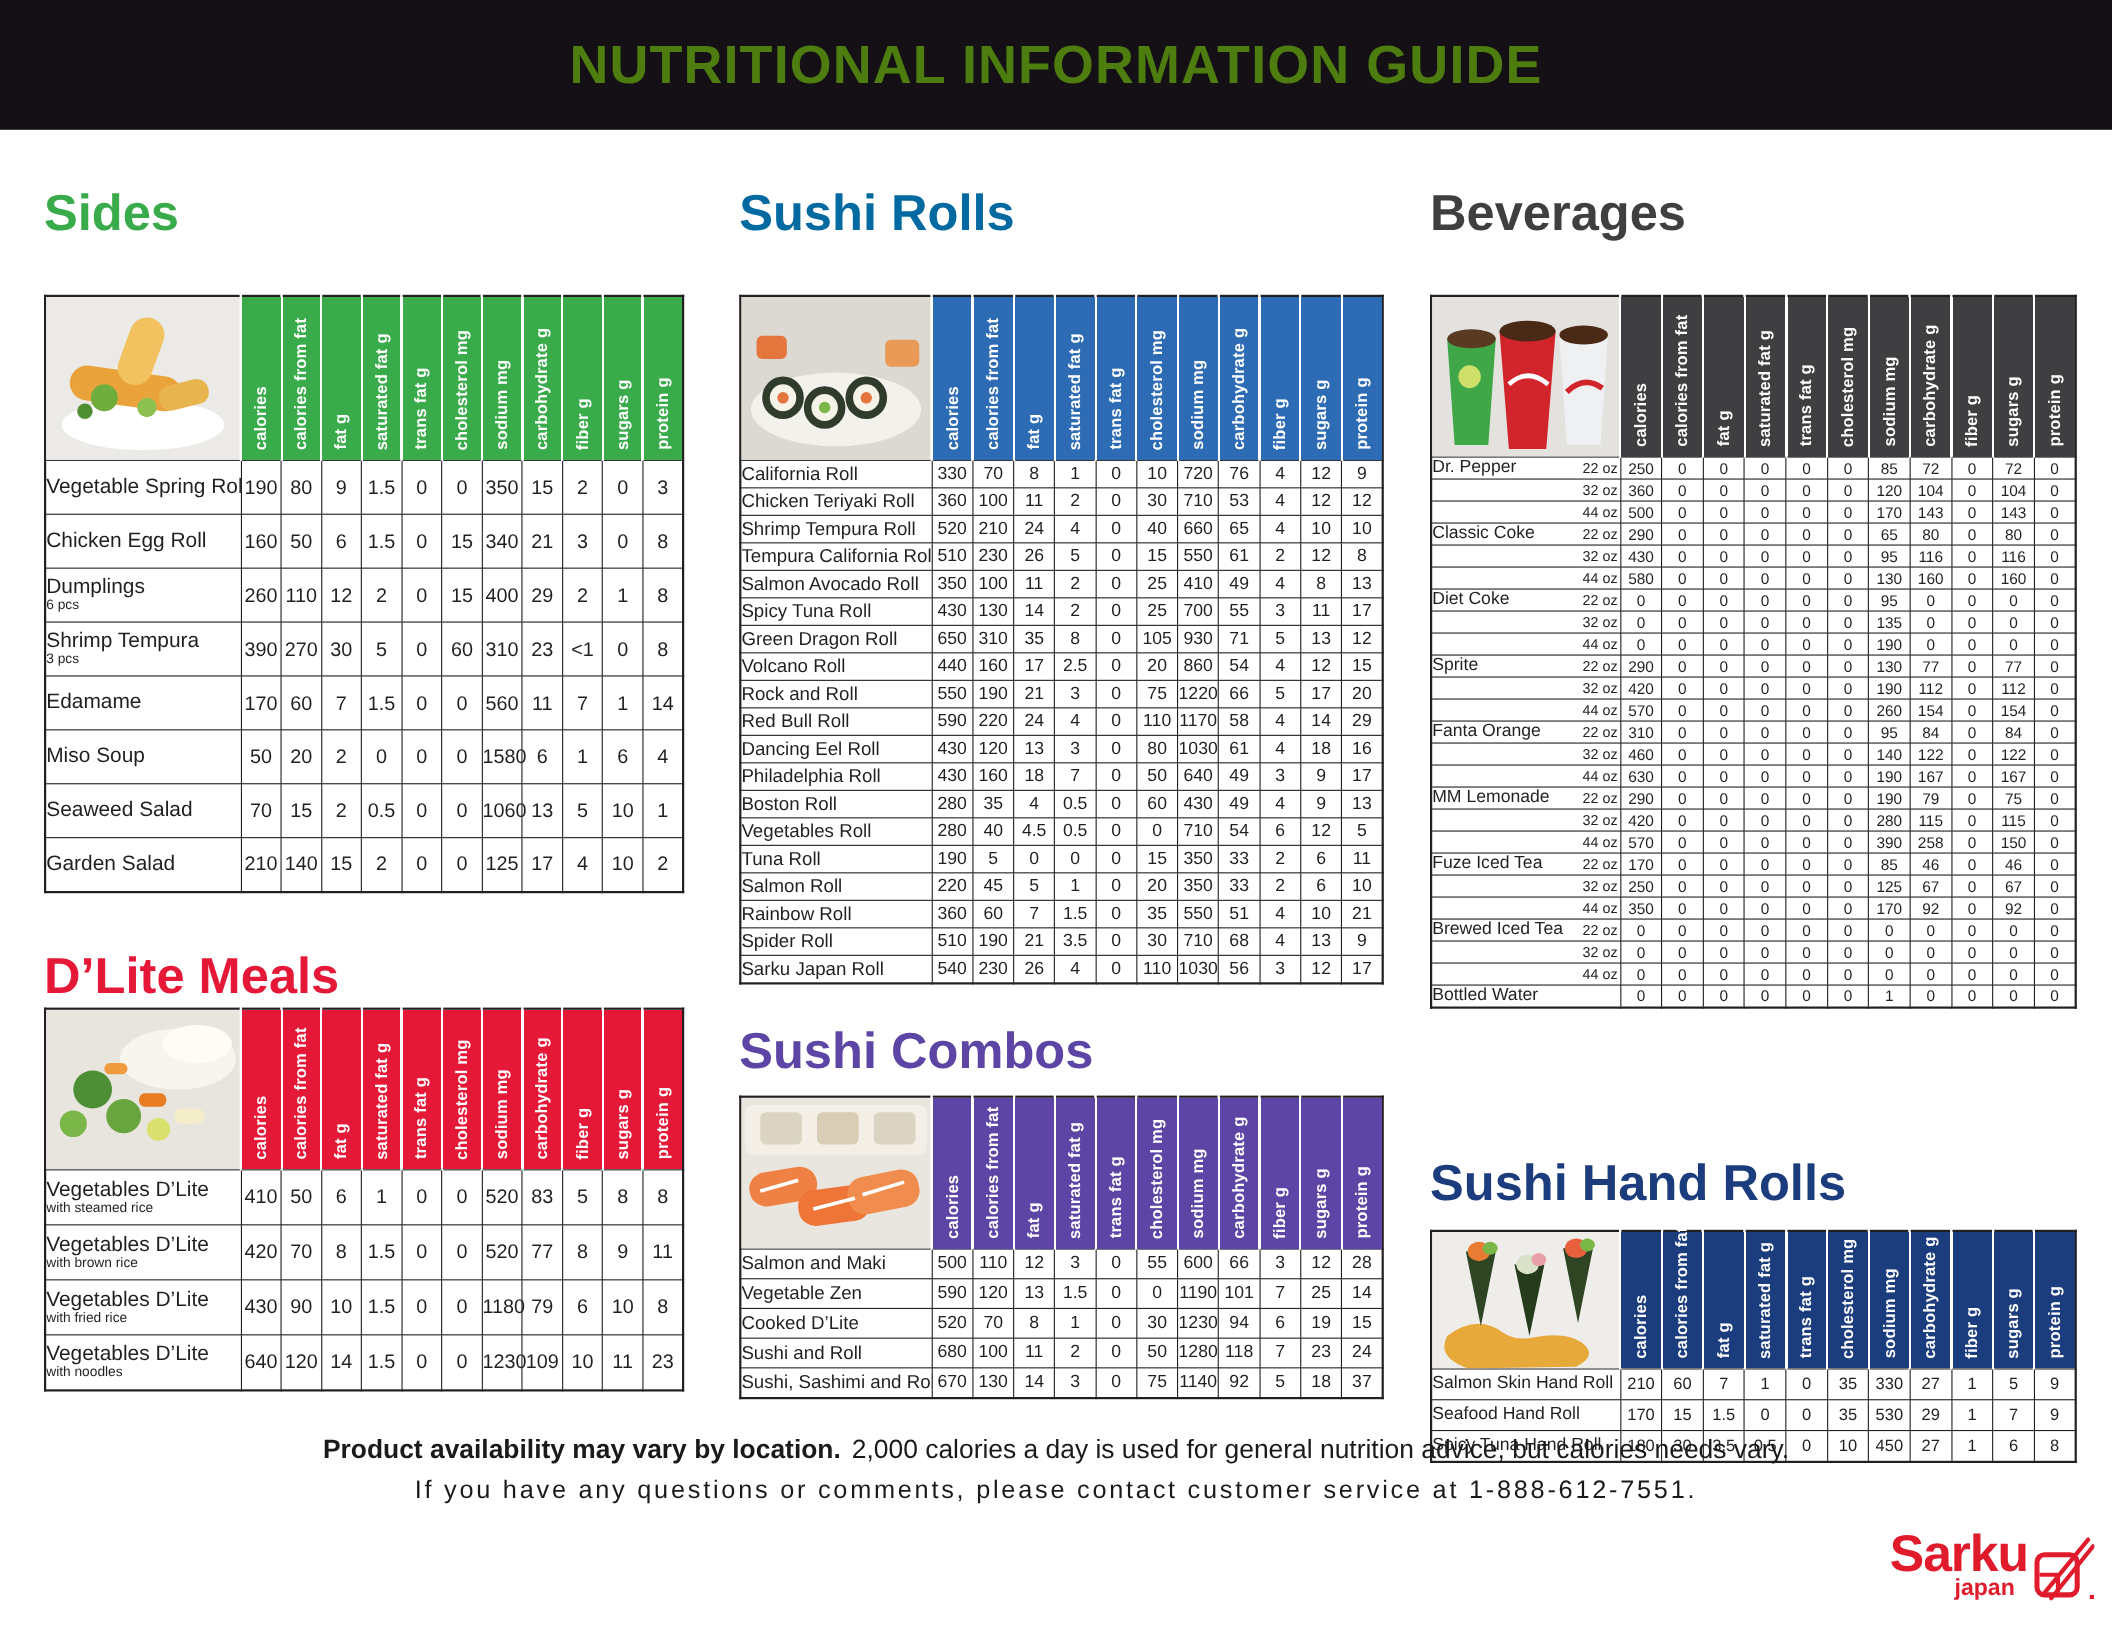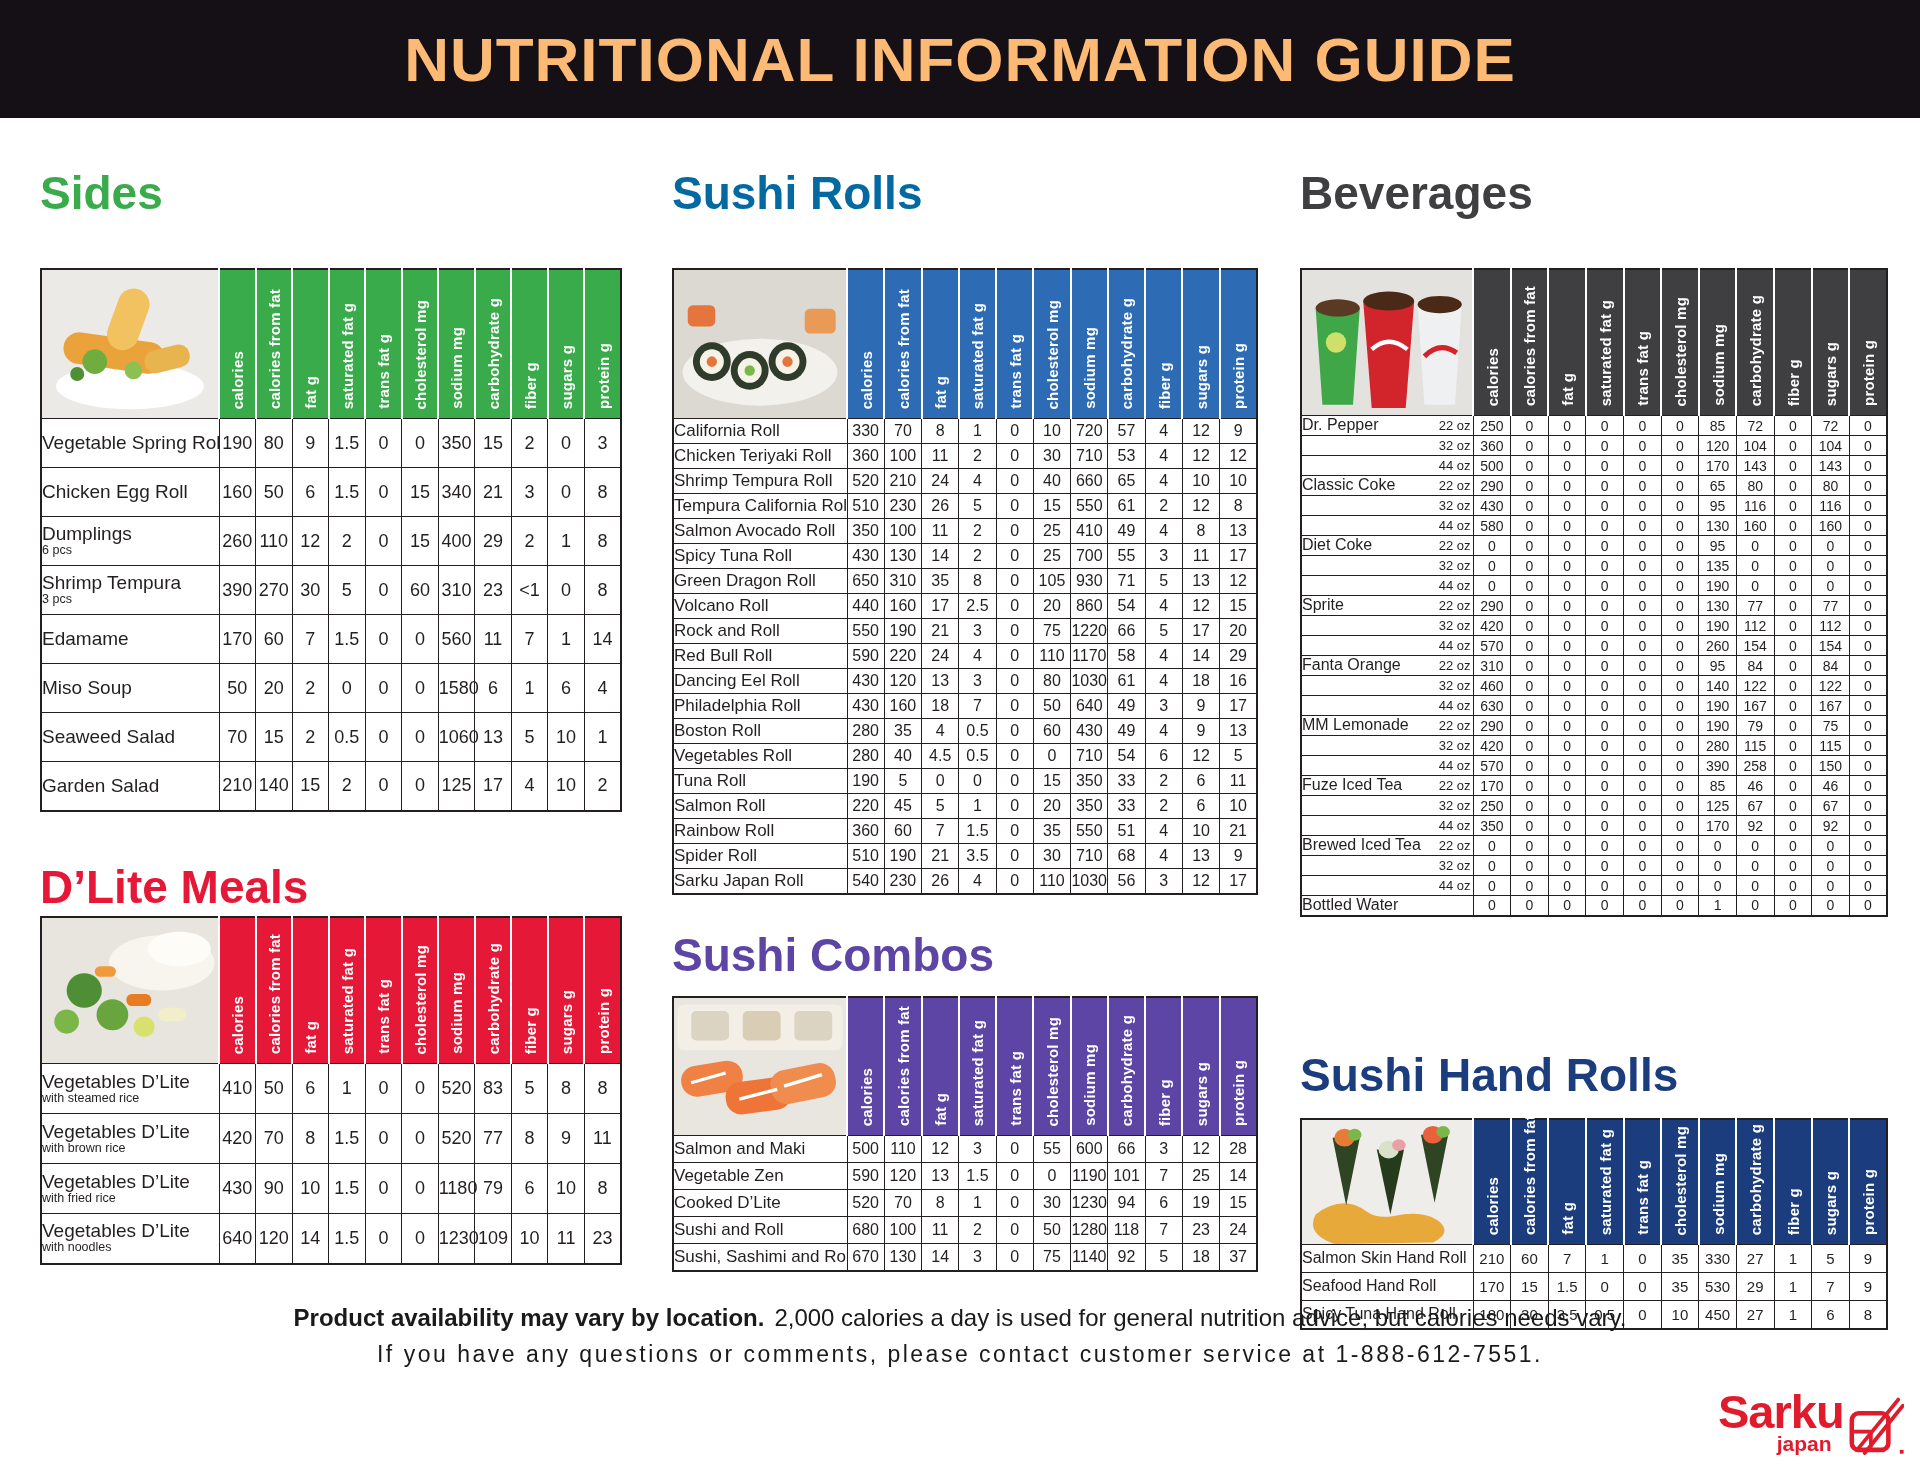--- a/index.html
+++ b/index.html
@@ -6,21 +6,21 @@
   body {
     width:1920px; height:1484px; position:relative;
     background:#ffffff; font-family:"Liberation Sans", sans-serif;
     color:#231f20; overflow:hidden;
   }
   
   .banner {
     position:absolute; left:0; top:0; width:1920px; height:118px;
     background:#141016; display:flex; align-items:center; justify-content:center;
   }
-  .banner h1 { margin:0; color:#fdba74; font-size:62px; font-weight:700; letter-spacing:1px; }
+  .banner h1 { margin:0; color:#4d7c0f; font-size:49px; font-weight:700; letter-spacing:1px; }
 
   
   .panel { position:absolute; }
   .sec-title { margin:0; font-size:46px; font-weight:700; line-height:54px; }
 
   #sec-sides  { left:40px;   top:166px; width:582px; --hh:148px; --rh:49px; --nfs:19px; --vfs:18px; }
   #sec-sides  .sec-title { margin-bottom:48px; }
   #sec-sushi  { left:672px;  top:166px; width:586px; --hh:148px; --rh:25px; --nfs:17px; --vfs:16px; }
   #sec-sushi  .sec-title { margin-bottom:48px; }
   #sec-bev    { left:1300px; top:166px; width:588px; --hh:145px; --rh:20px; --nfs:16px; --vfs:14px; }
@@ -373,21 +373,21 @@
               <span class="nm">California Roll</span>
             </div>
           </td>
           <td class="val">330</td>
           <td class="val">70</td>
           <td class="val">8</td>
           <td class="val">1</td>
           <td class="val">0</td>
           <td class="val">10</td>
           <td class="val">720</td>
-          <td class="val">57</td>
+          <td class="val">76</td>
           <td class="val">4</td>
           <td class="val">12</td>
           <td class="val">9</td>
         </tr>
         <tr>
           <td class="name-cell">
             <div class="nc">
               <span class="nm">Chicken Teriyaki Roll</span>
             </div>
           </td>

